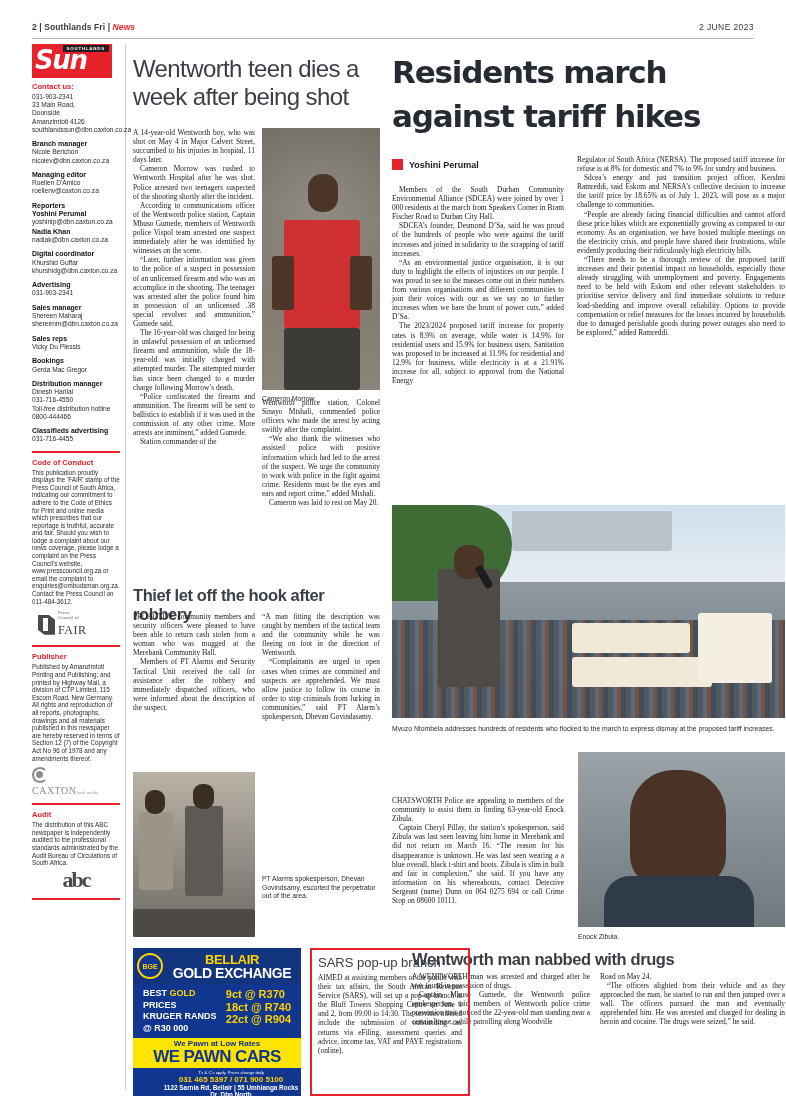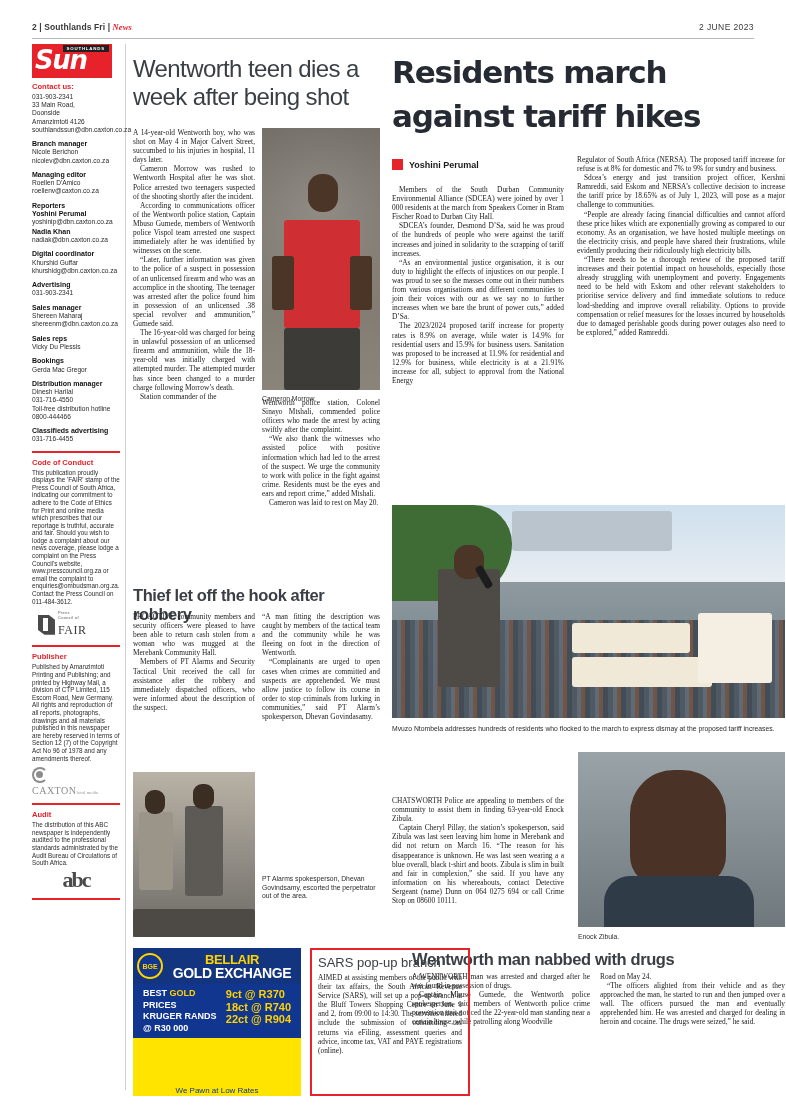--- a/index.html
+++ b/index.html
@@ -11,21 +11,21 @@
   }
   .page { position: relative; width: 786px; height: 1113px; background:#fff; padding: 0; }
 
   
   .topbar {
     position:absolute; left:32px; top:22px; width:722px; height:18px;
     display:flex; align-items:flex-start; justify-content:space-between;
     font-family:"Liberation Sans", sans-serif;
   }
   .topbar-left { font-size:8.5px; color:#3a3a3a; font-weight:bold; letter-spacing:0.1px; }
-  .topbar-left .sec { color:#e8222a; font-style:italic;font-family:Liberation Serif, serif; }
+  .topbar-left .sec { color:#e8222a; font-style:italic; }
   .topbar-right { font-size:8.5px; color:#3a3a3a; letter-spacing:0.4px; }
   .topbar-rule { position:absolute; left:32px; top:38px; width:722px; height:1px; background:#b9b9b9; }
 
   
   .rail {
     position:absolute; left:32px; top:44px; width:94px; height:1046px;
     font-family:"Liberation Sans", sans-serif;
     border-right:1px solid #cfcfcf;
     padding-right:5px;
   }
@@ -140,21 +140,21 @@
   .gad-badge { width:26px; height:26px; border-radius:50%; background:#11368f; border:2px solid #ffd200; margin-left:4px; flex:0 0 auto; display:flex;align-items:center;justify-content:center;color:#ffd200;font-size:7px;font-weight:bold;font-family:"Liberation Sans",sans-serif;}
   .gad-ttl { flex:1; text-align:center; }
   .gad-ttl .l1 { color:#ffd200; font-size:13px; font-weight:bold; font-family:"Liberation Sans",sans-serif; letter-spacing:-0.3px; line-height:13px;}
   .gad-ttl .l2 { color:#fff; font-size:14px; font-weight:bold; font-family:"Liberation Sans",sans-serif; letter-spacing:-0.4px; line-height:14px;}
   .gad-mid { padding:4px 10px; display:flex; gap:4px; }
   .gad-mid .lft { flex:1; }
   .gad-mid .lft div { color:#fff; font-size:9px; font-weight:bold; font-family:"Liberation Sans",sans-serif; line-height:11.5px;}
   .gad-mid .lft .y { color:#ffd200; }
   .gad-mid .rgt div { color:#ffd200; font-size:11px; font-weight:bold; font-family:"Liberation Sans",sans-serif; line-height:12.5px; white-space:nowrap;}
   .gad-yellow { background:#ffe400; text-align:center; padding:1px 0 2px 0;}
-  .gad-yellow .a { color:#11368f; font-size:8px; font-weight:normal; font-family:"Liberation Sans",sans-serif;margin-top:47px;}
+  .gad-yellow .a { color:#11368f; font-size:8px; font-weight:bold; font-family:"Liberation Sans",sans-serif;}
   .gad-yellow .b { color:#11368f; font-size:17px; font-weight:bold; font-family:"Liberation Sans",sans-serif; letter-spacing:-0.6px; line-height:18px;}
   .gad-bot { text-align:center; padding:2px 0;margin-left:28px; }
   .gad-bot .t1{ color:#fff; font-size:4.2px; font-family:"Liberation Sans",sans-serif;}
   .gad-bot .t2{ color:#ffd200; font-size:8px; font-weight:bold; font-family:"Liberation Sans",sans-serif;}
   .gad-bot .t3{ color:#fff; font-size:6.4px; font-weight:bold; font-family:"Liberation Sans",sans-serif;}
   .gad-bot .t4{ color:#fff; font-size:4.2px; font-family:"Liberation Sans",sans-serif; margin-top:1px;}
 
   
   .sky{position:absolute;left:0;right:0;top:0;height:38%;background:linear-gradient(#cfe0ee,#e9eef2);}
   .ground{position:absolute;left:0;right:0;bottom:0;height:64%;background:linear-gradient(#8e9aa0,#6e7a82);}
@@ -265,20 +265,21 @@
   </div>
 
   <h1 id="hl1">Wentworth teen dies a week after being shot</h1>
 
   <div id="c1a">
     <p class="body first">A 14-year-old Wentworth boy, who was shot on May 4 in Major Calvert Street, succumbed to his injuries in hospital, 11 days later.</p>
     <p class="body">Cameron Morrow was rushed to Wentworth Hospital after he was shot. Police arrested two teenagers suspected of the shooting shortly after the incident.</p>
     <p class="body">According to communications officer of the Wentworth police station, Captain Mbuso Gumede, members of Wentworth police Vispol team arrested one suspect immediately after he was identified by witnesses on the scene.</p>
     <p class="body">“Later, further information was given to the police of a suspect in possession of an unlicensed firearm and who was an accomplice in the shooting. The teenager was arrested after the police found him in possession of an unlicensed .38 special revolver and ammunition,” Gumede said.</p>
     <p class="body">The 16-year-old was charged for being in unlawful possession of an unlicensed firearm and ammunition, while the 18-year-old was initially charged with attempted murder. The attempted murder has since been changed to a murder charge following Morrow’s death.</p>
+    <p class="body">“Police confiscated the firearm and ammunition. The firearm will be sent to ballistics to establish if it was used in the commission of any other crime. More arrests are imminent,” added Gumede.</p>
     <p class="body">Station commander of the</p>
   </div>
 
   <div id="ph1" class="photo">
     <div class="ph-in" style="background:linear-gradient(#6f6a62,#8b847a);"></div>
     <div class="ph-in" style="background:radial-gradient(circle at 50% 30%,rgba(255,255,255,.18),transparent 60%);"></div>
     <div class="shirt" style="left:22px;top:92px;width:76px;height:108px;background:#cf2f33;"></div>
     <div class="shirt" style="left:46px;top:46px;width:30px;height:38px;background:#4a3527;border-radius:14px;"></div>
     <div class="shirt" style="left:10px;top:128px;width:22px;height:54px;background:#4a3527;"></div>
     <div class="shirt" style="left:88px;top:128px;width:22px;height:54px;background:#4a3527;"></div>

